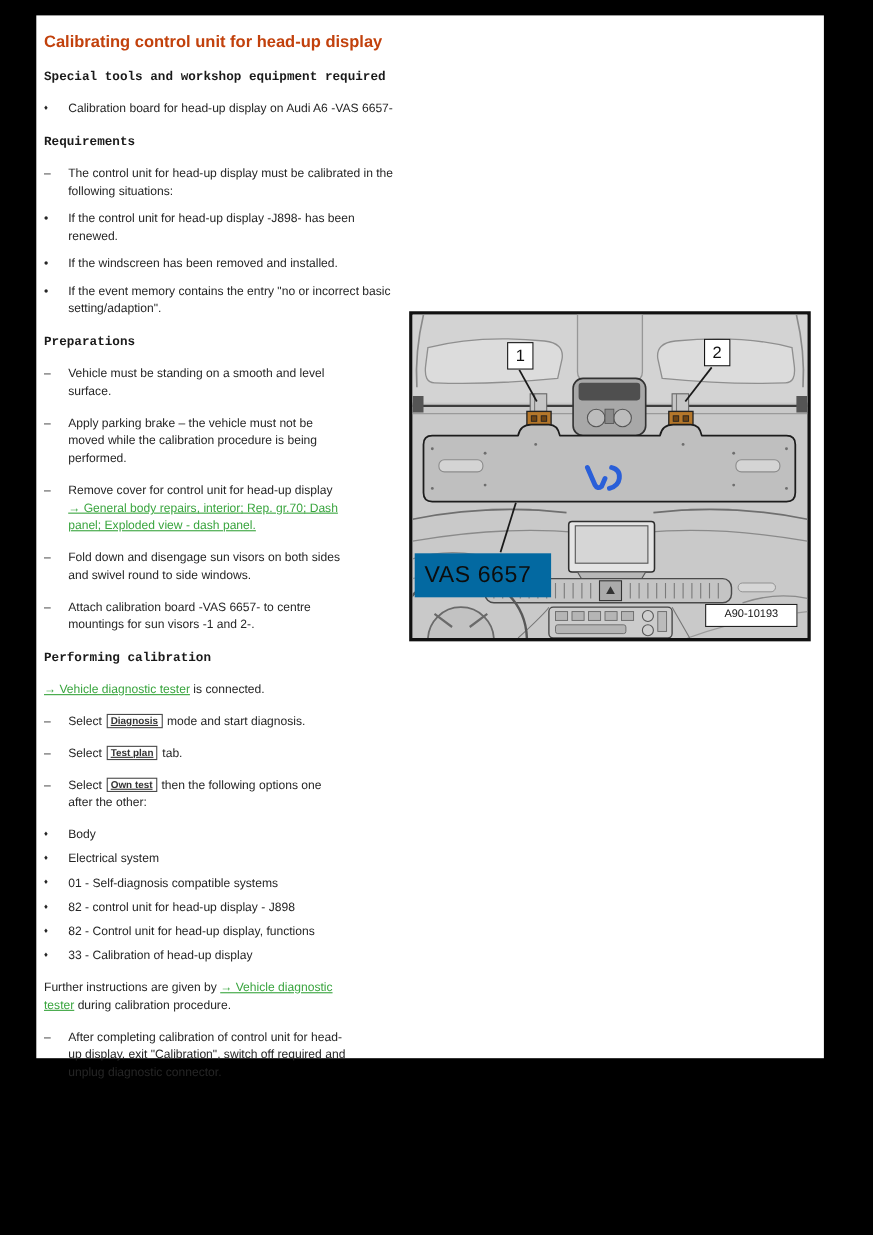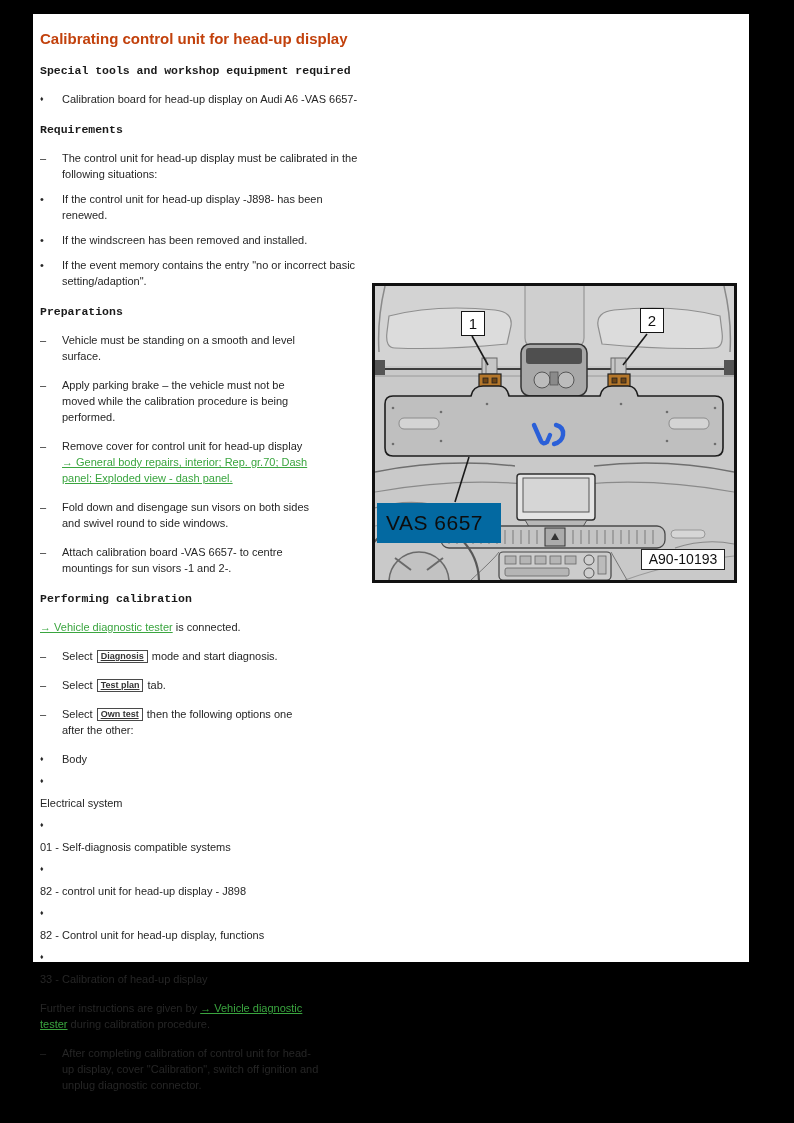--- a/index.html
+++ b/index.html
@@ -4,34 +4,34 @@
 <style>
   html,body{margin:0;padding:0;width:794px;height:1123px;background:#000;overflow:hidden;}
   body{font-family:"Liberation Sans","DejaVu Sans",sans-serif;}
   .page{position:absolute;left:33px;top:14px;width:716px;height:948px;background:#ffffff;}
   .text-col{position:absolute;left:7px;top:16px;width:320px;color:#262626;font-size:11px;line-height:16px;}
   .title{font-size:15px;line-height:18px;font-weight:bold;color:#c2410c;white-space:nowrap;margin:0;}
   .h2{font-size:11.5px;line-height:14px;font-weight:bold;color:#1a1a1a;white-space:nowrap;margin:16px 0 0 0;font-family:Liberation Mono, monospace;}
   .para{margin:13px 0 0 0;width:312px;white-space:pre-line;}
   .li{display:flex;margin:13px 0 0 0;}
   .li.mt9{margin-top:9px;}
-  .li.mt6{margin-top:6px;flex-direction:column;}
+  .li.mt6{margin-top:6px;}
   .li .marker{flex:0 0 22px;color:#262626;}
   .li .marker.diamond{font-size:7px;line-height:16px;}
   .li .marker.dot{font-size:11px;}
   .li .txt{flex:1;white-space:pre-line;}
   .green{color:#3aa53f;text-decoration:underline;}
   .key{display:inline-block;border:1px solid #4a4a4a;padding:0 3px;margin:0 1px;font-size:9px;line-height:11px;font-weight:bold;color:#333;vertical-align:1px;white-space:nowrap;text-decoration:underline;}
   
   .figure{position:absolute;left:339px;top:269px;width:365px;height:300px;box-sizing:border-box;border:3px solid #111;background:#c9c9c9;}
   .callout{position:absolute;width:22px;height:23px;background:#fff;border:1.5px solid #161616;color:#111;font-size:15px;line-height:23px;text-align:center;}
   .callout1{left:86px;top:25px;}
   .callout2{left:265px;top:22px;}
   .vas-label{position:absolute;left:2px;top:217px;width:124px;height:40px;background:#0369a1;color:#0d0d0d;font-size:21px;line-height:40px;padding-left:9px;letter-spacing:0.5px;box-sizing:border-box;}
-  .fig-id{position:absolute;left:266px;top:263px;width:84px;height:21px;background:#fff;border:1.5px solid #222;box-sizing:border-box;color:#111;font-size:14px;line-height:18px;text-align:center;}
+  .fig-id{position:absolute;left:266px;top:263px;width:84px;height:21px;background:#fff;border:1.5px solid #222;box-sizing:border-box;color:#111;font-size:10px;line-height:18px;text-align:center;}
 </style>
 </head>
 <body>
 
 <div class="page">
 
   <div class="text-col">
 
     <div class="title">Calibrating control unit for head-up display</div>
 
@@ -131,21 +131,21 @@
       <span class="marker diamond">♦</span>
       <span class="txt">33 - Calibration of head-up display</span>
     </div>
 
     <div class="para"><span>Further instructions are given by </span><span class="green">→ Vehicle diagnostic
 tester</span><span> during calibration procedure.</span></div>
 
     <div class="li">
       <span class="marker">–</span>
       <span class="txt">After completing calibration of control unit for head-
-up display, cover "Calibration", switch off ignition and
+up display, exit "Calibration", switch off required and
 unplug diagnostic connector.</span>
     </div>
 
   </div>
 
   <div class="figure">
     <svg width="359" height="294" viewBox="0 0 359 294">
 
       <rect x="0" y="0" width="359" height="294" fill="#c9c9c9"></rect>
       <rect x="0" y="0" width="359" height="80" fill="#d3d3d3"></rect>

